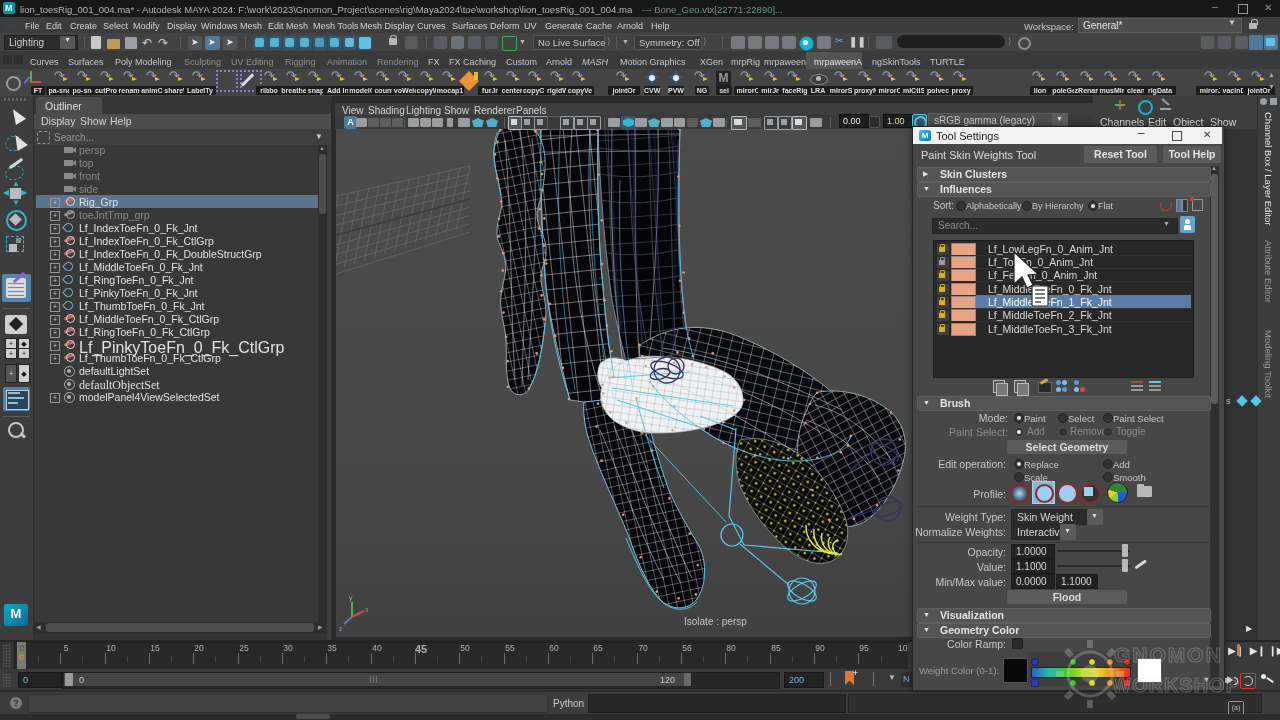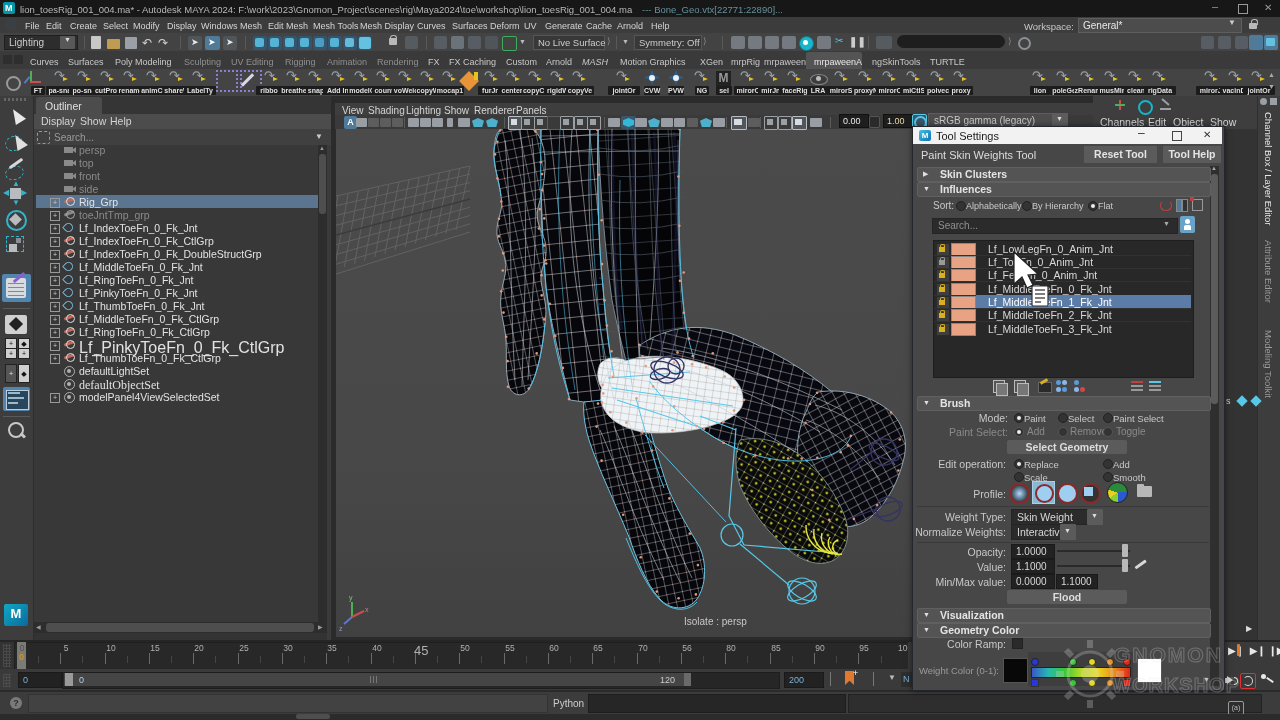--- a/index.html
+++ b/index.html
@@ -911,21 +911,21 @@
       <div class="abs" style="left:215px;top:656px;width:1px;height:7px;background:#454545;"></div>
       <div class="tx" style="left:281px;top:643px;width:14px;text-align:center;font-size:8.5px;color:#b0b0b0;">30</div>
       <div class="abs" style="left:282px;top:653px;width:1px;height:11px;background:#6a6a6a;"></div>
       <div class="abs" style="left:260px;top:656px;width:1px;height:7px;background:#454545;"></div>
       <div class="tx" style="left:325px;top:643px;width:14px;text-align:center;font-size:8.5px;color:#b0b0b0;">35</div>
       <div class="abs" style="left:326px;top:653px;width:1px;height:11px;background:#6a6a6a;"></div>
       <div class="abs" style="left:304px;top:656px;width:1px;height:7px;background:#454545;"></div>
       <div class="tx" style="left:370px;top:643px;width:14px;text-align:center;font-size:8.5px;color:#b0b0b0;">40</div>
       <div class="abs" style="left:371px;top:653px;width:1px;height:11px;background:#6a6a6a;"></div>
       <div class="abs" style="left:348px;top:656px;width:1px;height:7px;background:#454545;"></div>
-      <div class="tx" style="left:414px;top:643px;width:14px;text-align:center;font-size:13px;color:#b0b0b0;">45</div>
+      <div class="tx" style="left:414px;top:643px;width:14px;text-align:center;font-size:11px;color:#b0b0b0;font-weight:bold;">45</div>
       <div class="abs" style="left:415px;top:653px;width:1px;height:11px;background:#6a6a6a;"></div>
       <div class="abs" style="left:393px;top:656px;width:1px;height:7px;background:#454545;"></div>
       <div class="tx" style="left:458px;top:643px;width:14px;text-align:center;font-size:8.5px;color:#b0b0b0;">50</div>
       <div class="abs" style="left:459px;top:653px;width:1px;height:11px;background:#6a6a6a;"></div>
       <div class="abs" style="left:437px;top:656px;width:1px;height:7px;background:#454545;"></div>
       <div class="tx" style="left:503px;top:643px;width:14px;text-align:center;font-size:8.5px;color:#b0b0b0;">55</div>
       <div class="abs" style="left:504px;top:653px;width:1px;height:11px;background:#6a6a6a;"></div>
       <div class="abs" style="left:481px;top:656px;width:1px;height:7px;background:#454545;"></div>
       <div class="tx" style="left:547px;top:643px;width:14px;text-align:center;font-size:8.5px;color:#b0b0b0;">60</div>
       <div class="abs" style="left:548px;top:653px;width:1px;height:11px;background:#6a6a6a;"></div>

